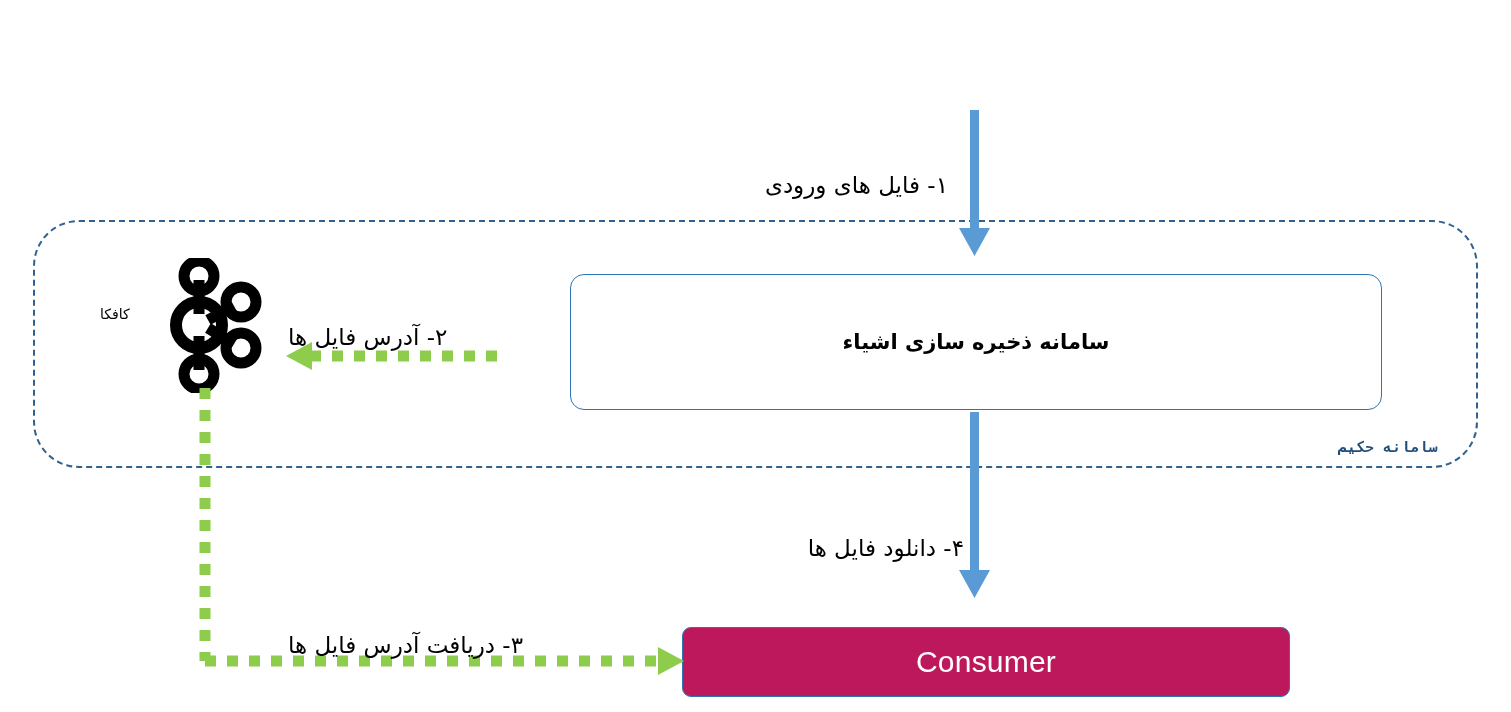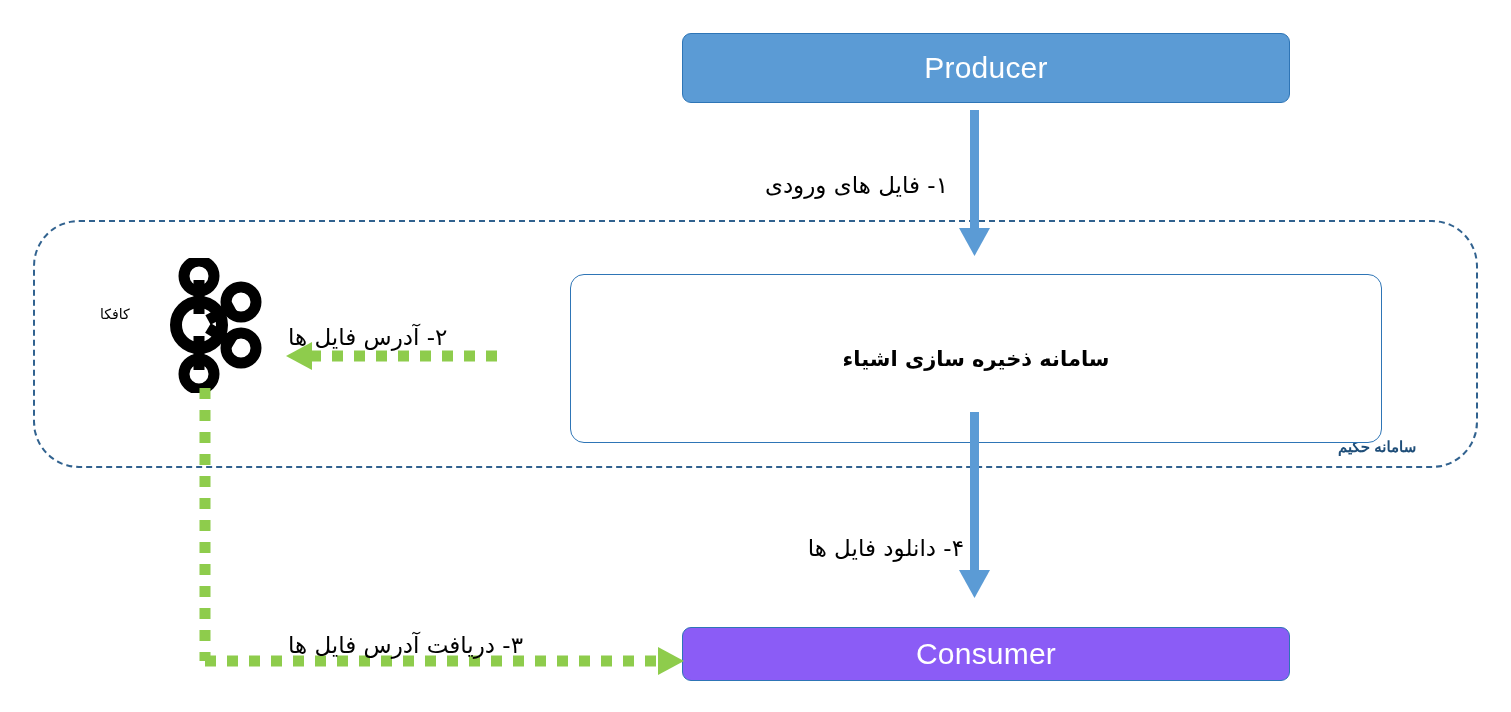--- a/index.html
+++ b/index.html
@@ -58,21 +58,21 @@
     box-sizing: border-box;
     border-radius: 46px;
     background: transparent;
   }
   .region-caption {
     font-size: 15px;
     font-weight: bold;
     color: #1F4E79;
     direction: rtl;
     white-space: nowrap;
-    font-family: Liberation Sans, sans-serif;
+    font-family: Liberation Mono, monospace;
   }
 
   
   .flow-label {
     font-size: 23px;
     color: #000000;
     direction: rtl;
     white-space: nowrap;
     font-family: "DejaVu Sans", sans-serif;
     line-height: 1.15;
@@ -100,32 +100,28 @@
 </head>
 <body>
 
 <div id="canvas">
 
   <div class="abs dashed-region" style="left:33px; top:220px; width:1445px; height:248px;
               border:2.5px dashed #31628F;"></div>
 
   <div class="abs region-caption" style="left:1338px; top:438px;">سامانه حکیم</div>
 
-  <div class="abs node-box" style="left:682px; top:33px; width:608px; height:70px;
-              background:#5B9BD5; border:1.5px solid #2E75B6;">
-    <span class="node-label">Producer</span>
-  </div>
 
-  <div class="abs outline-box" style="left:570px; top:274px; width:812px; height:169px;
+  <div class="abs outline-box" style="left:570px; top:274px; width:812px; height:136px;
               border:1.5px solid #2E75B6;">
     <span class="node-label">سامانه ذخیره سازی اشیاء</span>
   </div>
 
-  <div class="abs node-box" style="left:682px; top:627px; width:608px; height:54px;
-              background:#8b5cf6; border:1.5px solid #2E75B6;">
+  <div class="abs node-box" style="left:682px; top:627px; width:608px; height:70px;
+              background:#be185d; border:1.5px solid #2E75B6;">
     <span class="node-label">Consumer</span>
   </div>
 
   <div class="abs" style="left:100px; top:258px; width:160px; height:135px;">
     <span class="abs kafka-caption" style="left:0px; top:48px;">کافکا</span>
     <svg class="abs" width="96" height="135" viewBox="0 0 96 135" style="left:68px; top:0px;" aria-label="Kafka logo">
 
       <rect x="25.5" y="22" width="11" height="34" fill="#000000"></rect>
       <rect x="25.5" y="78" width="11" height="34" fill="#000000"></rect>
       <line x1="40" y1="62" x2="66" y2="48" stroke="#000000" stroke-width="11"></line>

